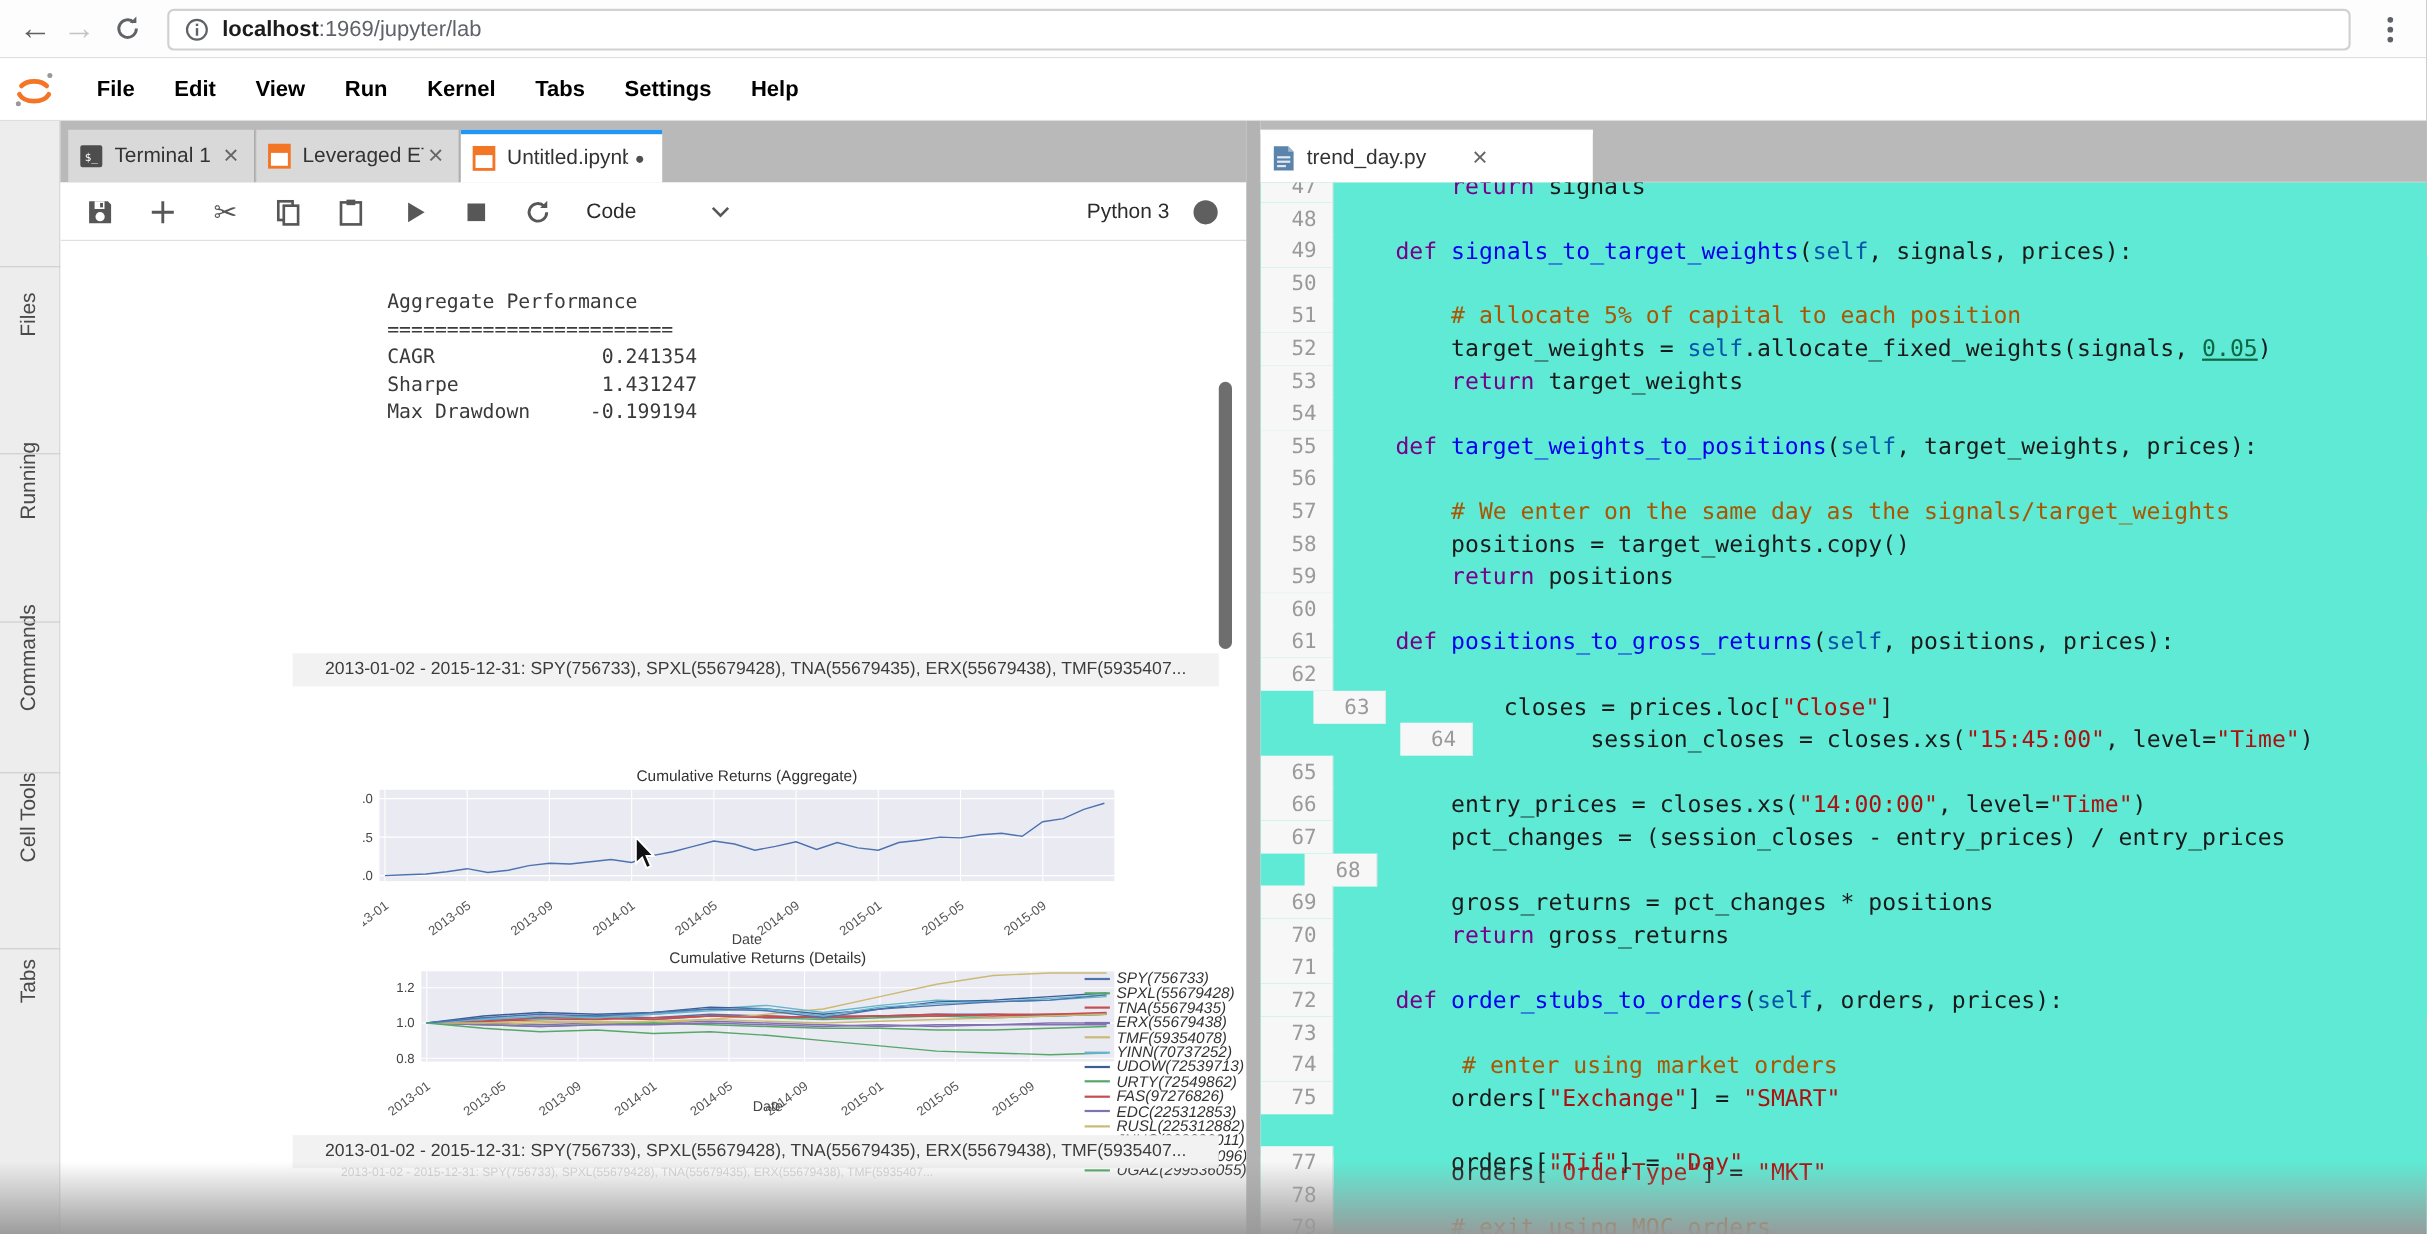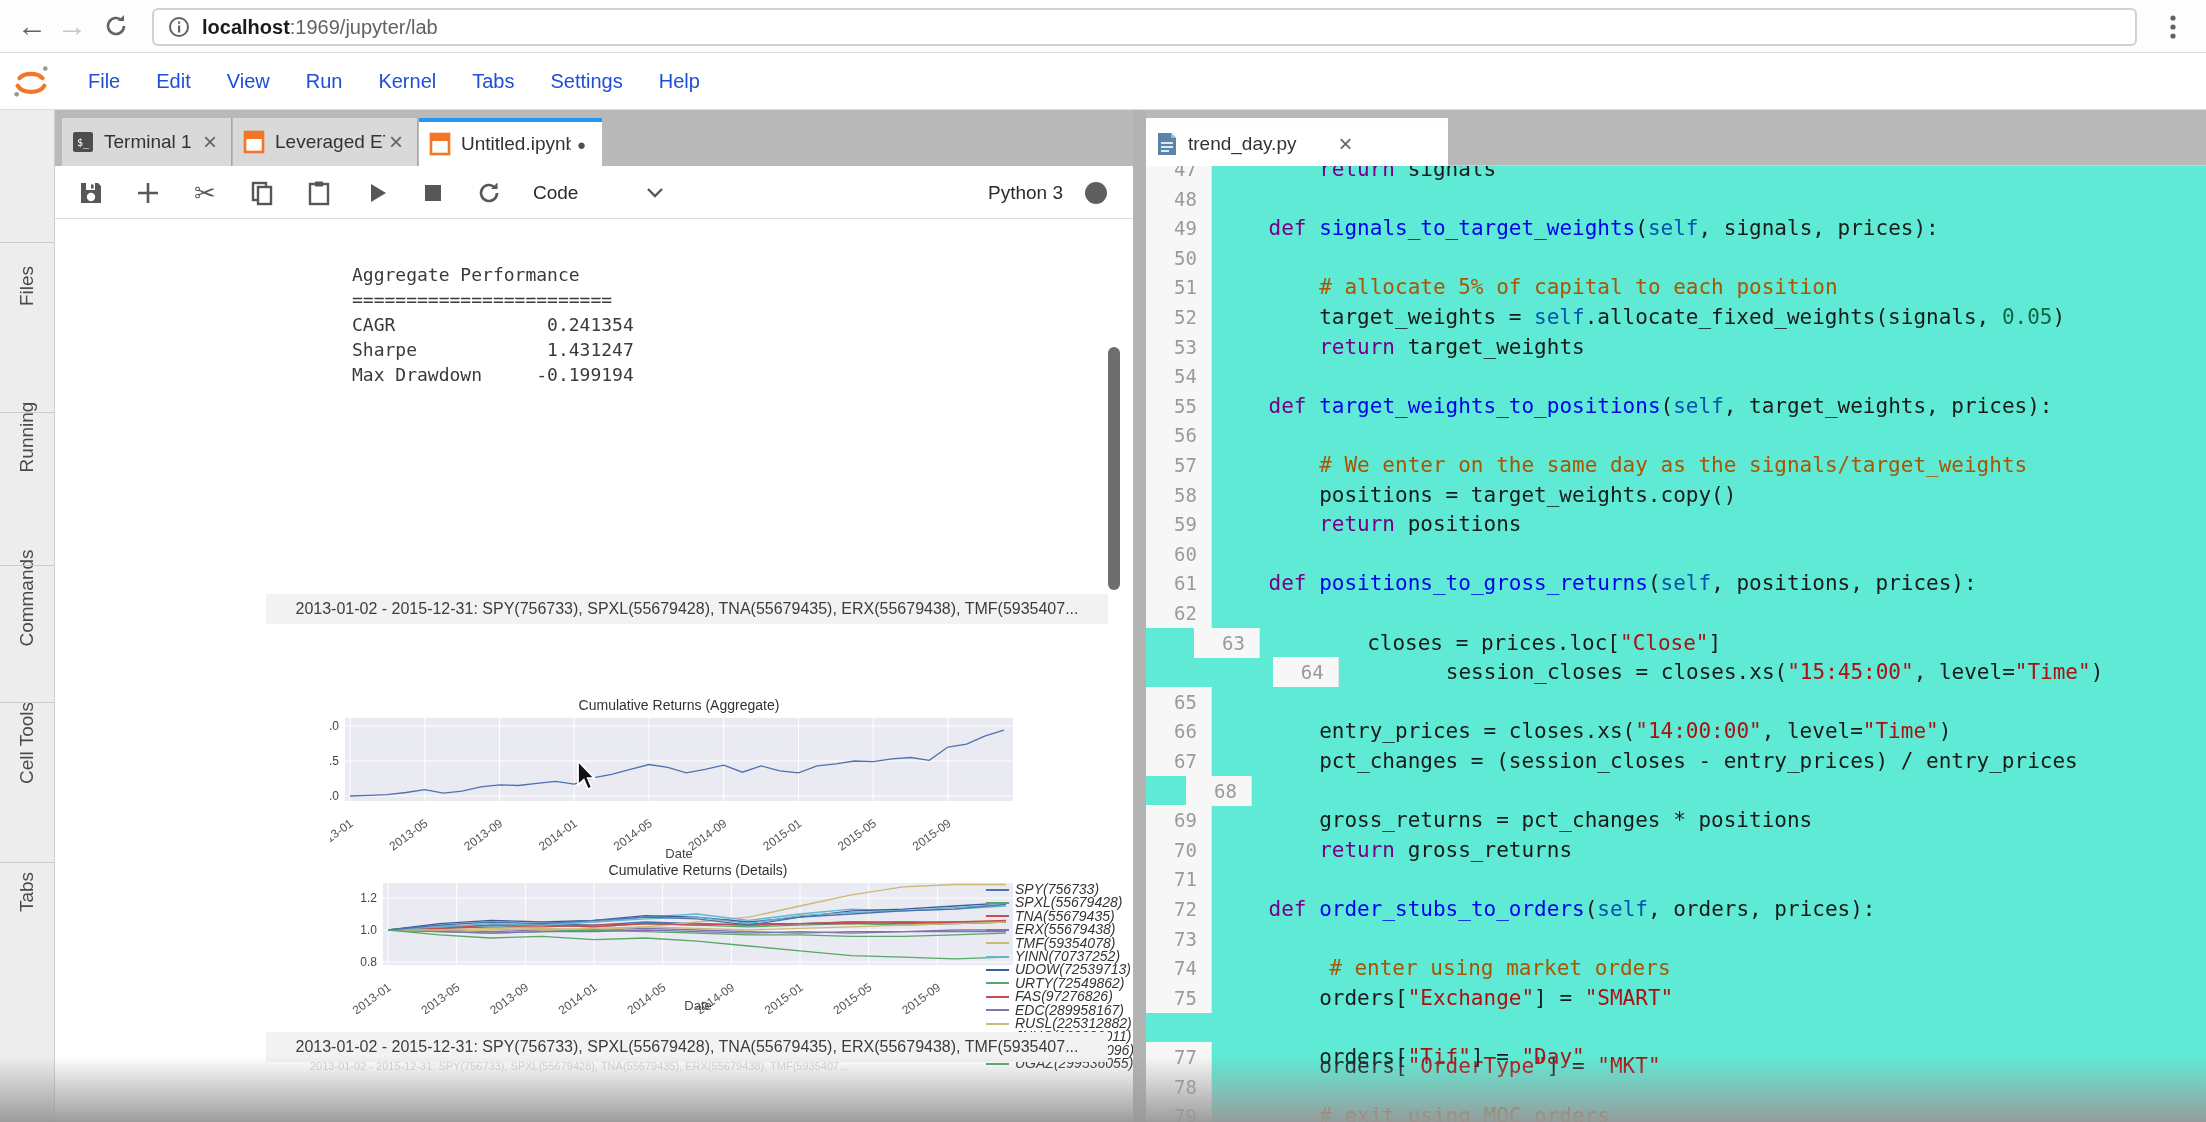--- a/index.html
+++ b/index.html
@@ -16,21 +16,21 @@
   .addr-bar { position:absolute; left:152px; top:8px; width:1985px; height:38px; background:#fff;
               border:2px solid #cfd1d4; border-radius:6px; display:flex; align-items:center;
               padding-left:14px; font-size:20px; color:#5f6368; }
   .addr-host { color:#1b1b1b; font-weight:600; }
   .menu-dots { position:absolute; right:18px; top:10px; width:30px; height:34px; }
 
   
   .jl-menubar { position:absolute; left:0; top:53px; width:2206px; height:57px; background:#ffffff;
                 border-bottom:1px solid #dedede; display:flex; align-items:center; }
   .jl-logo { width:42px; height:42px; margin:0 18px 0 10px; }
-  .jl-menu-item { font-size:20px; color:#1d4ed8; padding:0 18px; height:100%; display:flex; align-items:center; }
+  .jl-menu-item { font-size:20px; color:#000000; padding:0 18px; height:100%; display:flex; align-items:center;font-weight:bold; }
 
   
   .sidebar { position:absolute; left:0; top:110px; width:55px; height:1012px; background:#ededed;
              border-right:1px solid #cdcdcd; }
   .side-label { position:absolute; left:27px; white-space:nowrap; font-size:19px; color:#4a4a4a;
                 transform:translate(-50%,-50%) rotate(-90deg); }
   .side-div { position:absolute; left:0; width:55px; height:1px; background:#cccccc; }
 
   
   .dock-tabbar { position:absolute; top:110px; height:56px; background:#b9b9b9; }
@@ -73,21 +73,21 @@
 
   
   .editor { position:absolute; left:1146px; top:166px; width:1084px; height:956px; background:#5eead4; overflow:hidden; }
   .code-row { position:absolute; left:0; width:100%; height:30px; display:flex; }
   .gutter-cell { width:66px; flex:none; background:#f7f7f7; border-right:1px solid #e5e5e5;
                  font-family:"DejaVu Sans Mono", monospace; font-size:19px; color:#9a9a9a;
                  text-align:right; padding-right:14px; line-height:30px; }
   .code-cell { font-family:"DejaVu Sans Mono", monospace; font-size:21px; line-height:30px;
                white-space:pre; padding-left:6px; color:#1a1a1a; }
   .tok-kw { color:#770088; } .tok-fn { color:#0000ee; } .tok-cm { color:#aa5500; }
-  .tok-str { color:#aa1111; } .tok-num { color:#116644; } .tok-self { color:#0055aa; }
+  .tok-str { color:#aa1111; } .tok-num { color:#116644;text-decoration:underline; } .tok-self { color:#0055aa; }
 
   
   .bottom-fade { position:absolute; left:0; top:1056px; width:2206px; height:66px; pointer-events:none;
     background:linear-gradient(180deg, rgba(157,157,157,0) 0%, rgba(157,157,157,.5) 50%, rgba(152,152,152,.95) 100%); }
   .mouse-cursor { position:absolute; left:577px; top:760px; pointer-events:none; }
 </style>
 </head>
 <body>
 
 <div id="screen" style="--accent:#2196f3">
@@ -355,21 +355,21 @@
         <div class="legend-row">
           <span class="legend-swatch" style="background: rgb(85, 168, 104);"></span>
           <span class="legend-label">URTY(72549862)</span>
         </div>
         <div class="legend-row">
           <span class="legend-swatch" style="background: rgb(196, 78, 82);"></span>
           <span class="legend-label">FAS(97276826)</span>
         </div>
         <div class="legend-row">
           <span class="legend-swatch" style="background: rgb(129, 114, 178);"></span>
-          <span class="legend-label">EDC(289958167)</span>
+          <span class="legend-label">EDC(225312853)</span>
         </div>
         <div class="legend-row">
           <span class="legend-swatch" style="background: rgb(204, 185, 116);"></span>
           <span class="legend-label">RUSL(225312882)</span>
         </div>
         <div class="legend-row">
           <span class="legend-swatch" style="background: rgb(100, 181, 205);"></span>
           <span class="legend-label">JNUG(268386011)</span>
         </div>
         <div class="legend-row">

